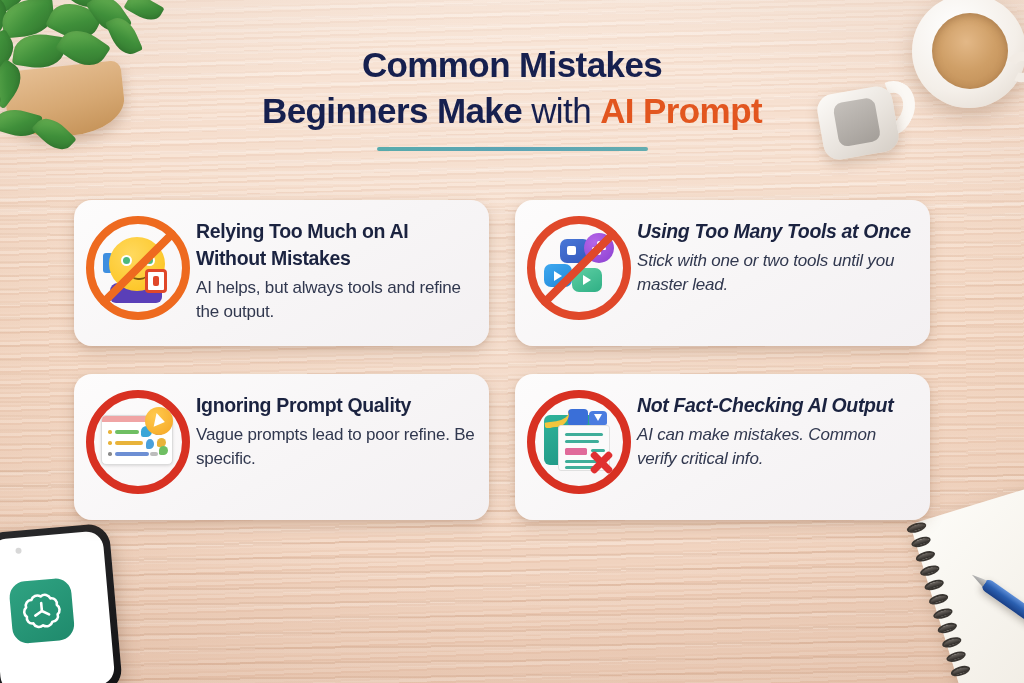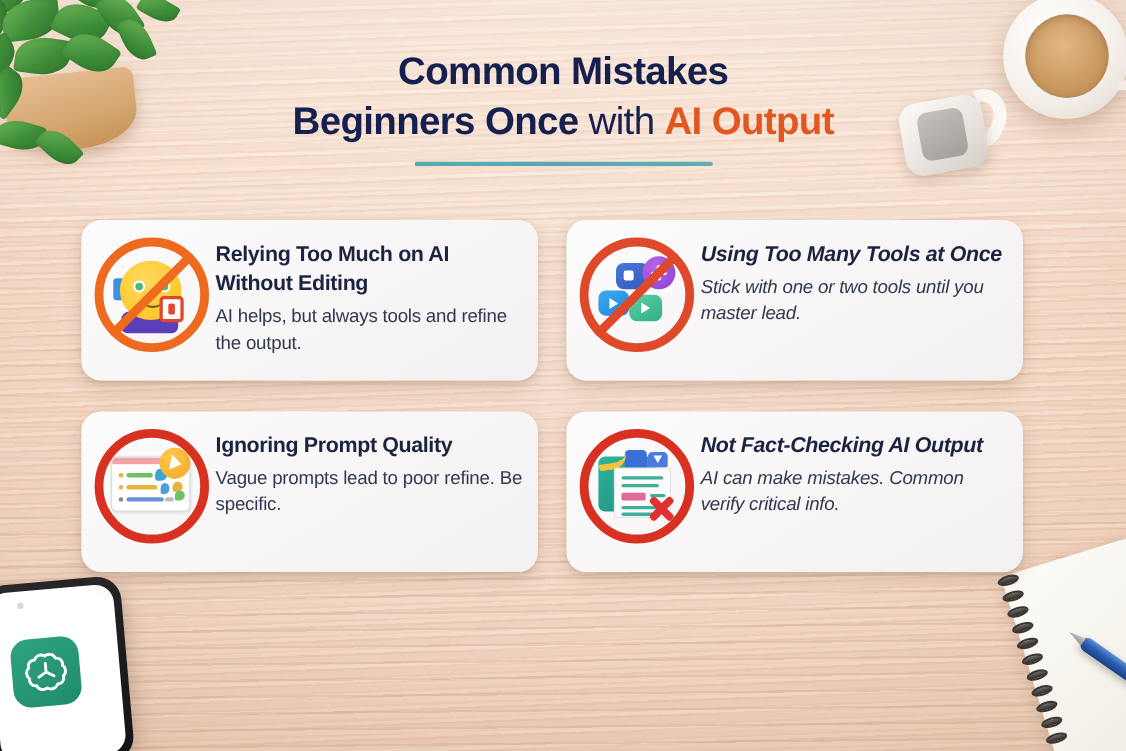--- a/index.html
+++ b/index.html
@@ -532,21 +532,21 @@
       <div class="ring" style="top:122px;"></div>
       <div class="ring" style="top:137px;"></div>
       <div class="ring" style="top:152px;"></div>
       <div class="ring" style="top:167px;"></div>
     </div>
     <div class="pen"></div>
   </div>
 
   <div class="header">
     <div class="title-line">Common Mistakes</div>
-    <div class="title-line"><span>Beginners Once</span><span class="light"> with </span><span class="accent">AI Output</span></div>
+    <div class="title-line"><span>Beginners Make</span><span class="light"> with </span><span class="accent">AI Prompt</span></div>
     <div class="divider"></div>
   </div>
 
   <div class="cards">
 
     <div class="card-slot left">
       <div class="card">
         <div class="icon-wrap">
           <div class="icon-inner">
             <div class="robot-ear"></div>
@@ -558,21 +558,21 @@
             <div class="robot-eye r">
                 <div class="pupil"></div>
               </div>
             <div class="robot-smile"></div>
             <div class="robot-badge"></div>
           </div>
           <div class="ban-ring orange"></div>
           <div class="ban-slash orange"></div>
         </div>
         <div class="card-text">
-          <div class="card-title">Relying Too Much on AI Without Editing</div>
+          <div class="card-title">Relying Too Much on AI Without Mistakes</div>
           <div class="card-desc">AI helps, but always tools and refine the output.</div>
         </div>
       </div>
     </div>
 
     <div class="card-slot right">
       <div class="card">
         <div class="icon-wrap">
           <div class="icon-inner">
             <div class="tile t-blue">

